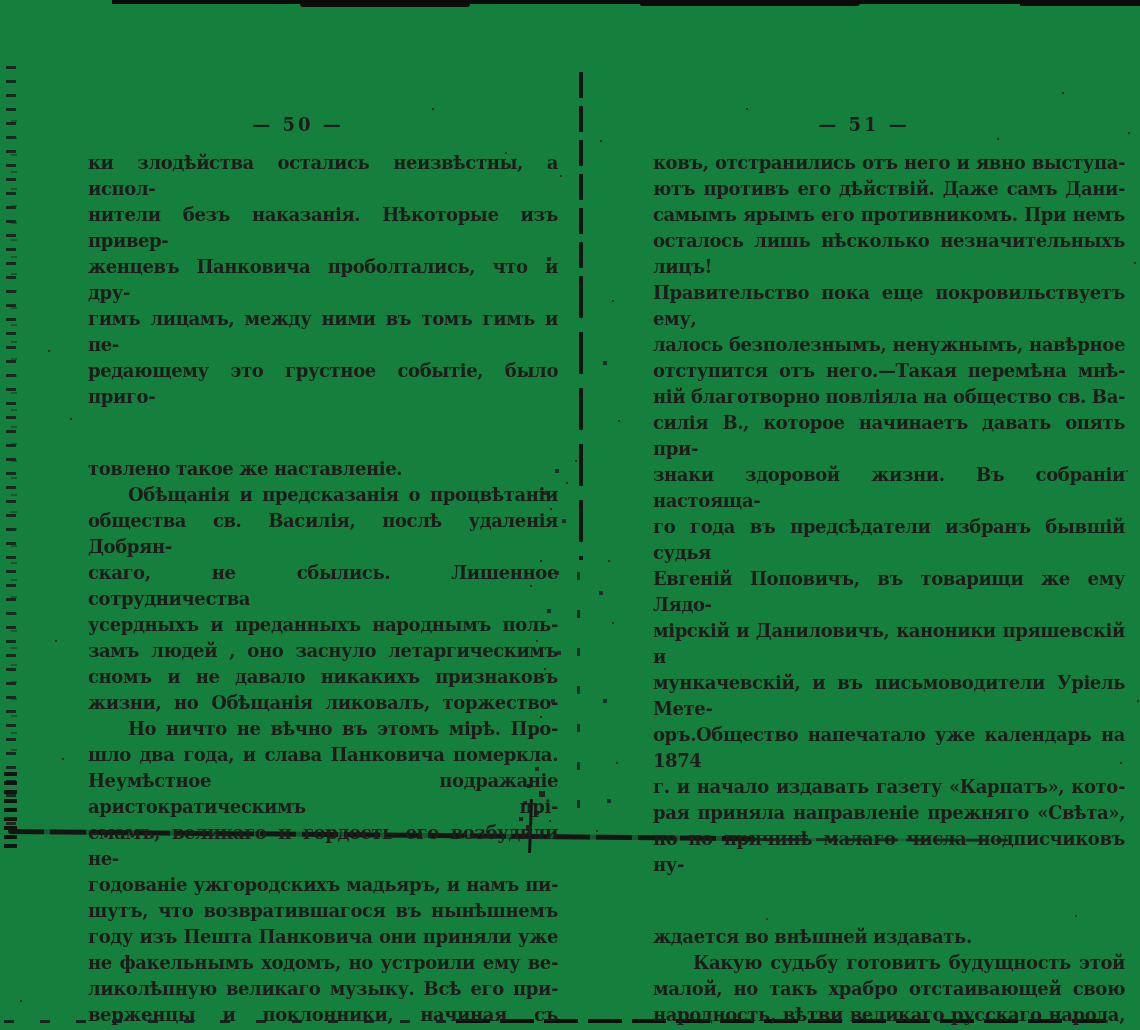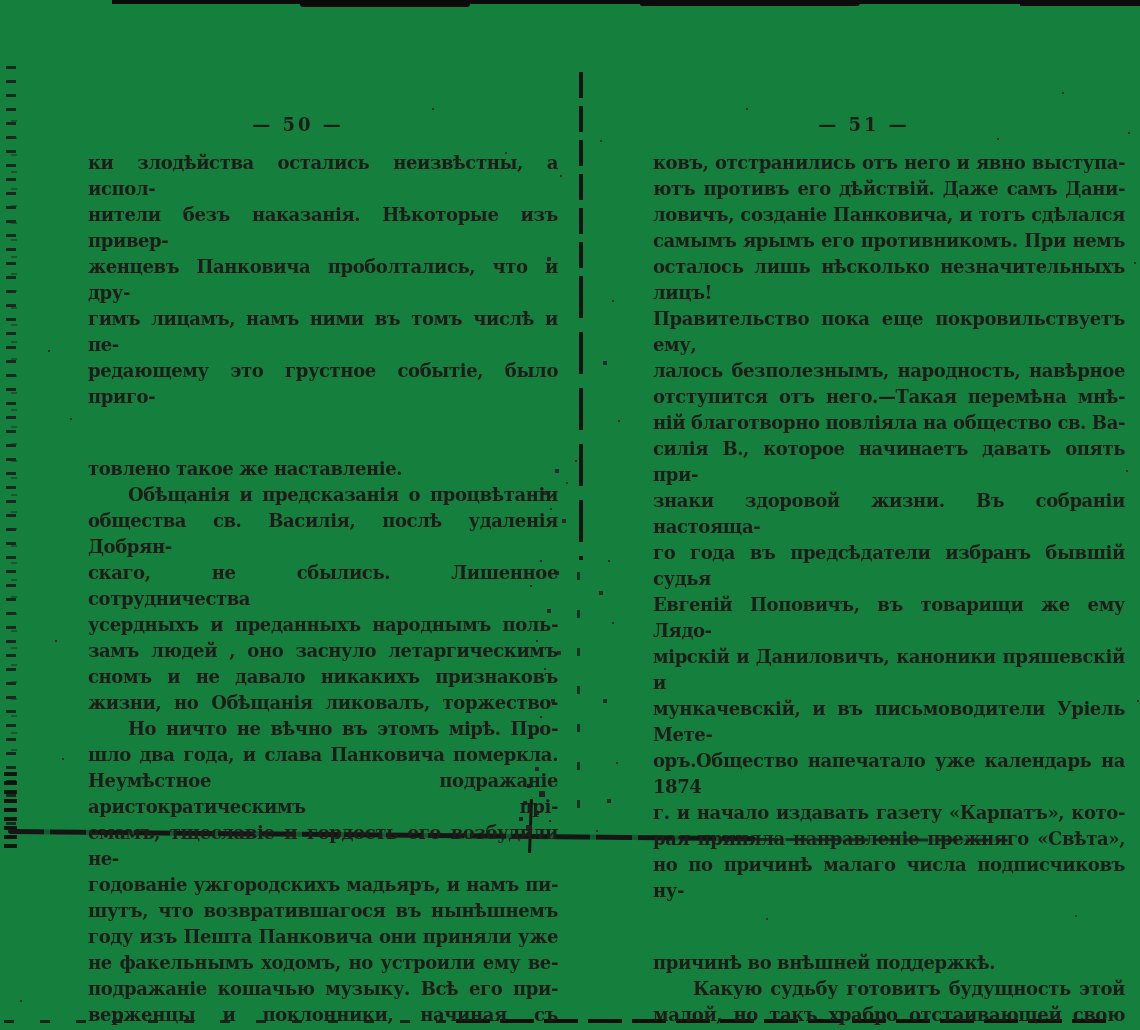--- a/index.html
+++ b/index.html
@@ -103,72 +103,71 @@
 
   <div class="specks"></div>
 
   <div class="page page-left">
     <div class="pagenum">— 50 —</div>
     <div class="text">
         <div class="para">
           <div class="line">ки злодѣйства остались неизвѣстны, а испол-</div>
           <div class="line">нители безъ наказанія. Нѣкоторые изъ привер-</div>
           <div class="line">женцевъ Панковича проболтались, что и дру-</div>
-          <div class="line">гимъ лицамъ, намъ ними въ томъ числѣ и пе-</div>
+          <div class="line">гимъ лицамъ, между ними въ томъ гимъ и пе-</div>
           <div class="line">редающему это грустное событіе, было приго-</div>
           <div class="line last">товлено такое же наставленіе.</div>
         </div>
         <div class="para">
           <div class="line p-first">Обѣщанія и предсказанія о процвѣтаніи</div>
           <div class="line">общества св. Василія, послѣ удаленія Добрян-</div>
           <div class="line">скаго, не сбылись. Лишенное сотрудничества</div>
           <div class="line">усердныхъ и преданныхъ народнымъ поль-</div>
           <div class="line">замъ людей , оно заснуло летаргическимъ</div>
           <div class="line">сномъ и не давало никакихъ признаковъ</div>
           <div class="line">жизни, но Обѣщанія ликовалъ, торжество-</div>
         </div>
         <div class="para">
           <div class="line p-first">Но ничто не вѣчно въ этомъ мірѣ. Про-</div>
           <div class="line">шло два года, и слава Панковича померкла.</div>
           <div class="line">Неумѣстное подражаніе аристократическимъ прі-</div>
-          <div class="line">емамъ, тщеславіе и гордость его возбудили не-</div>
+          <div class="line">емамъ, великаго и гордость его возбудили не-</div>
           <div class="line">годованіе ужгородскихъ мадьяръ, и намъ пи-</div>
           <div class="line">шутъ, что возвратившагося въ нынѣшнемъ</div>
           <div class="line">году изъ Пешта Панковича они приняли уже</div>
           <div class="line">не факельнымъ ходомъ, но устроили ему ве-</div>
-          <div class="line">подражаніе кошачью музыку. Всѣ его при-</div>
+          <div class="line">ликолѣпную великаго музыку. Всѣ его при-</div>
           <div class="line">верженцы и поклонники, начиная съ канони-</div>
         </div>
       </div>
   </div>
 
   <div class="page page-right">
     <div class="pagenum">— 51 —</div>
     <div class="text">
         <div class="para">
           <div class="line">ковъ, отстранились отъ него и явно выступа-</div>
           <div class="line">ютъ противъ его дѣйствій. Даже самъ Дани-</div>
-          <div class="line">ловичъ, созданіе Панковича, и тотъ сдѣлался</div>
           <div class="line">самымъ ярымъ его противникомъ. При немъ</div>
           <div class="line">осталось лишь нѣсколько незначительныхъ лицъ!</div>
           <div class="line">Правительство пока еще покровильствуетъ ему,</div>
-          <div class="line">лалось безполезнымъ, народность, навѣрное</div>
+          <div class="line">лалось безполезнымъ, ненужнымъ, навѣрное</div>
           <div class="line">отступится отъ него.—Такая перемѣна мнѣ-</div>
           <div class="line">ній благотворно повліяла на общество св. Ва-</div>
           <div class="line">силія В., которое начинаетъ давать опять при-</div>
           <div class="line">знаки здоровой жизни. Въ собраніи настояща-</div>
           <div class="line">го года въ предсѣдатели избранъ бывшій судья</div>
           <div class="line">Евгеній Поповичъ, въ товарищи же ему Лядо-</div>
           <div class="line">мірскій и Даниловичъ, каноники пряшевскій и</div>
           <div class="line">мункачевскій, и въ письмоводители Уріель Мете-</div>
           <div class="line">оръ.Общество напечатало уже календарь на 1874</div>
           <div class="line">г. и начало издавать газету «Карпатъ», кото-</div>
           <div class="line">рая приняла направленіе прежняго «Свѣта»,</div>
           <div class="line">но по причинѣ малаго числа подписчиковъ ну-</div>
-          <div class="line last">причинѣ во внѣшней поддержкѣ.</div>
+          <div class="line last">ждается во внѣшней издавать.</div>
         </div>
         <div class="para">
           <div class="line p-first">Какую судьбу готовитъ будущность этой</div>
           <div class="line">малой, но такъ храбро отстаивающей свою</div>
           <div class="line">народность, вѣтви великаго русскаго народа,</div>
         </div>
       </div>
   </div>
 
 </div>

